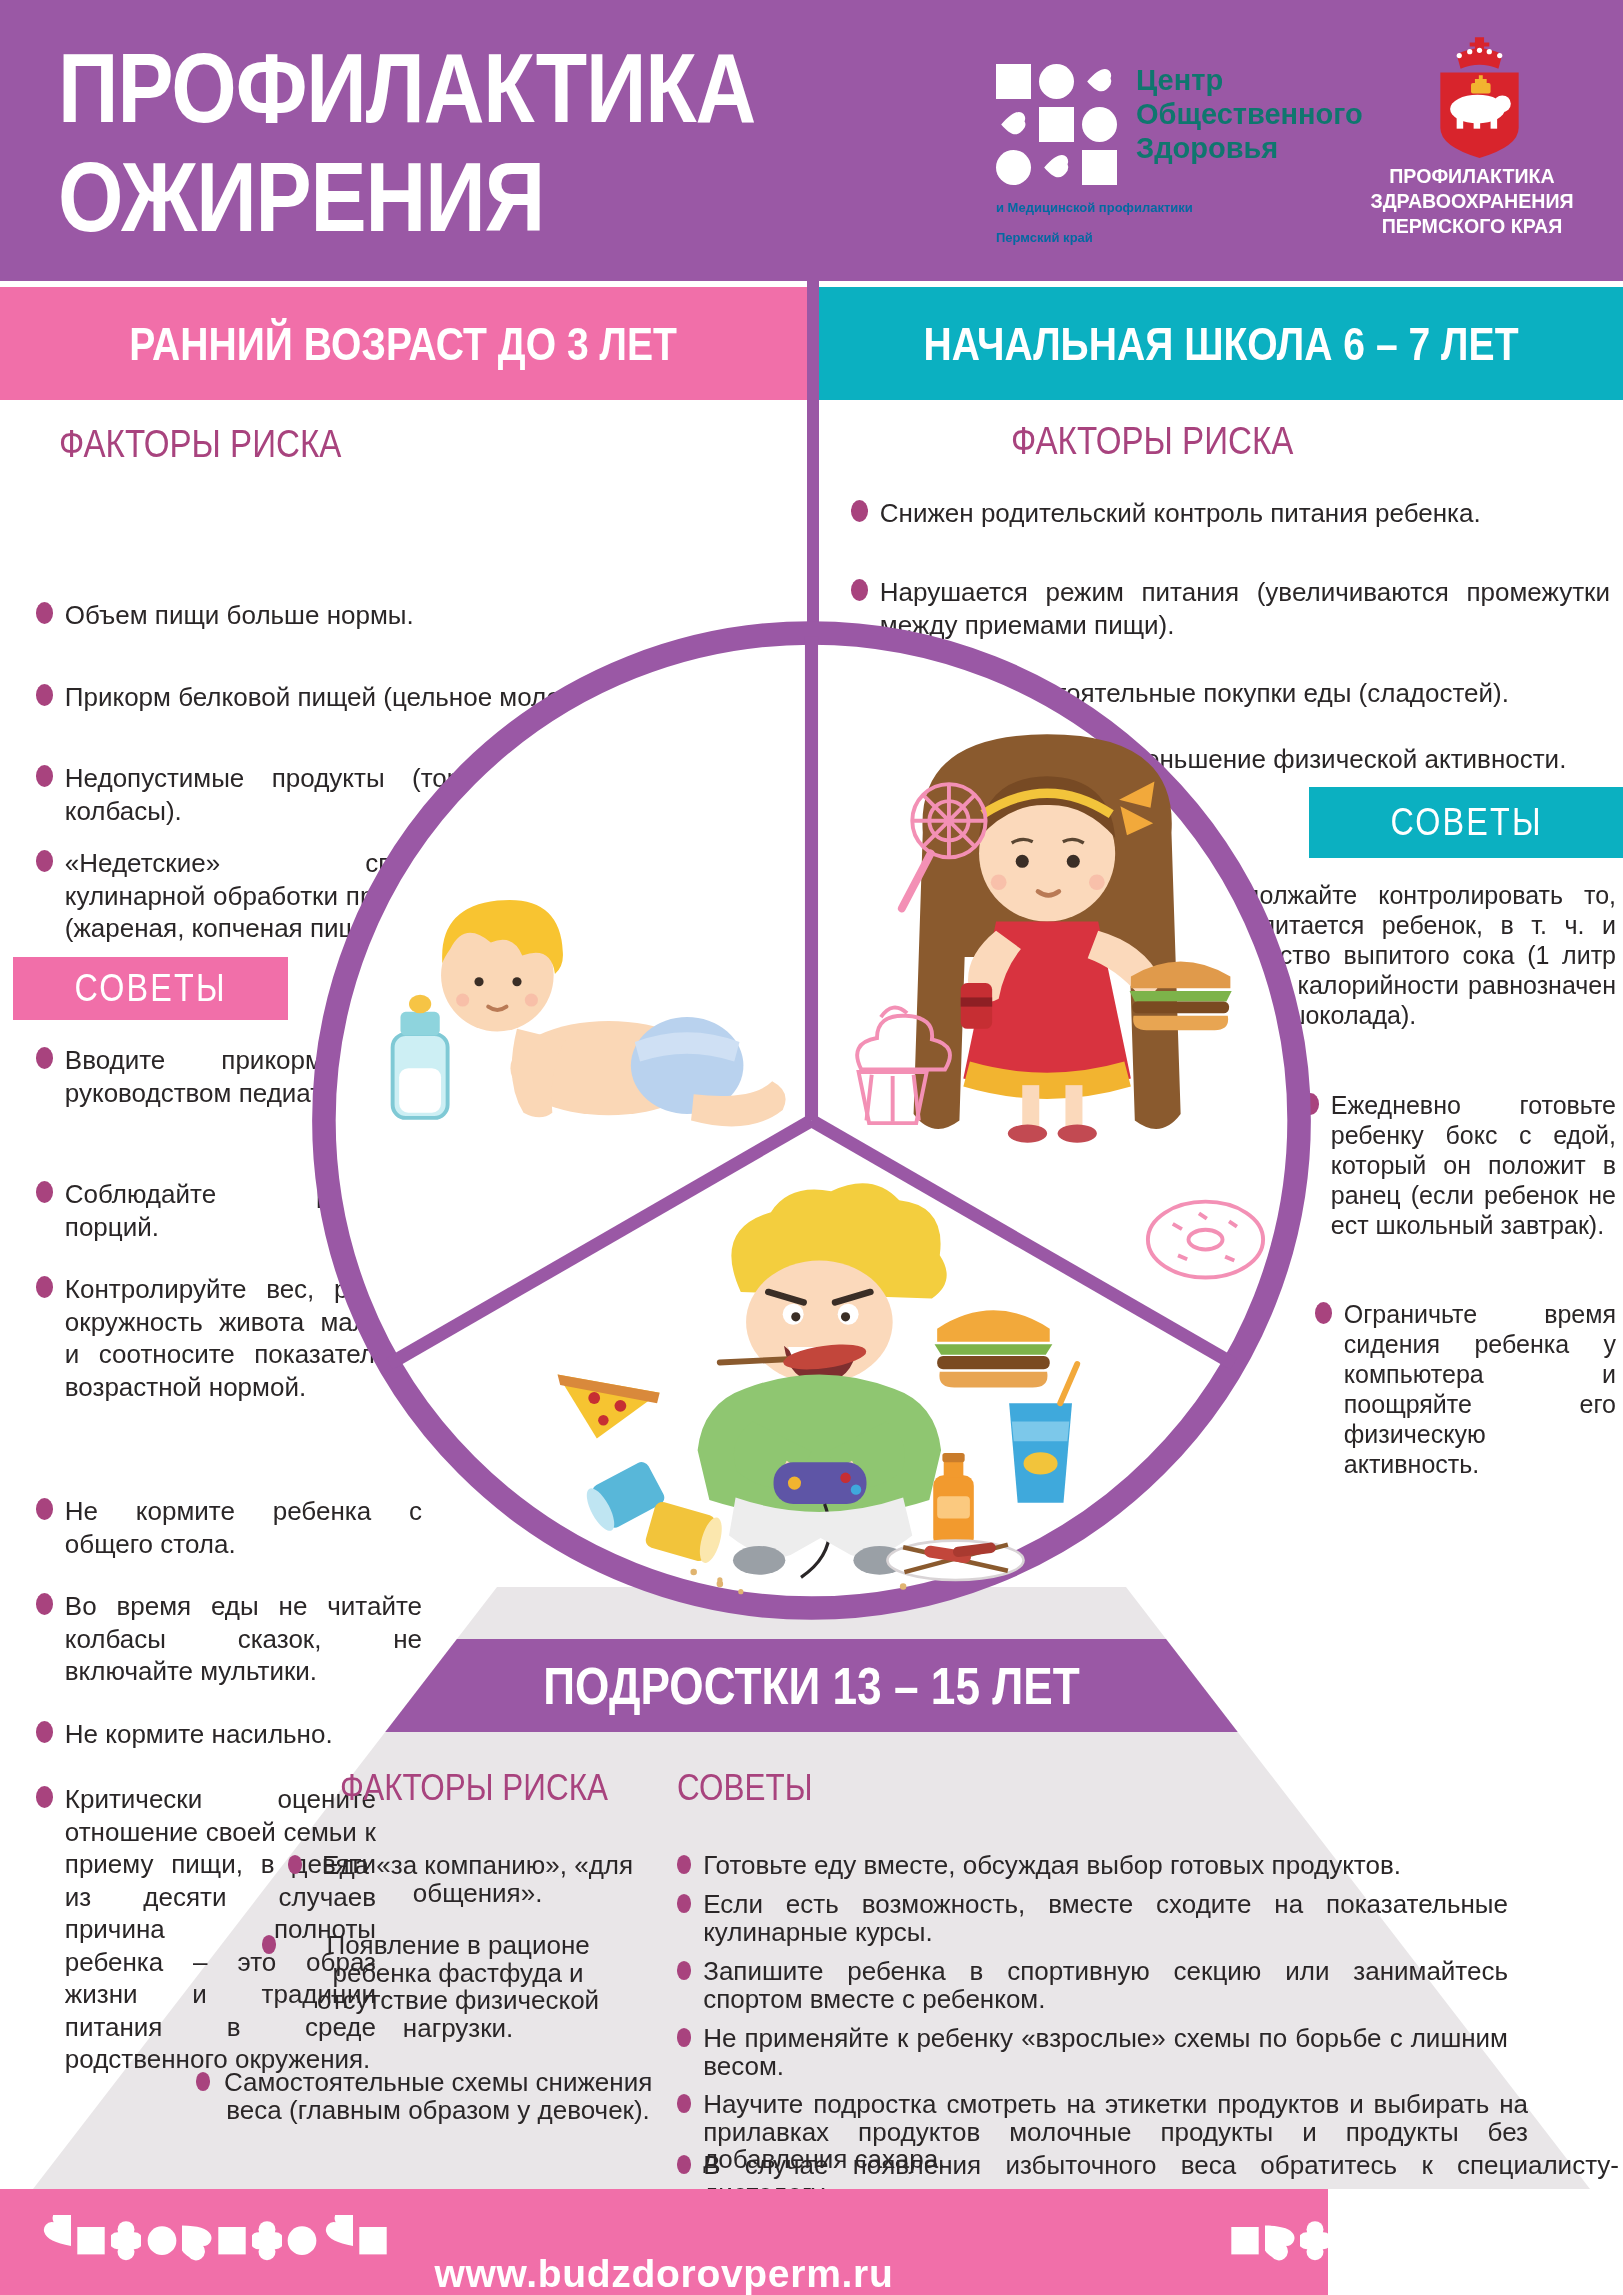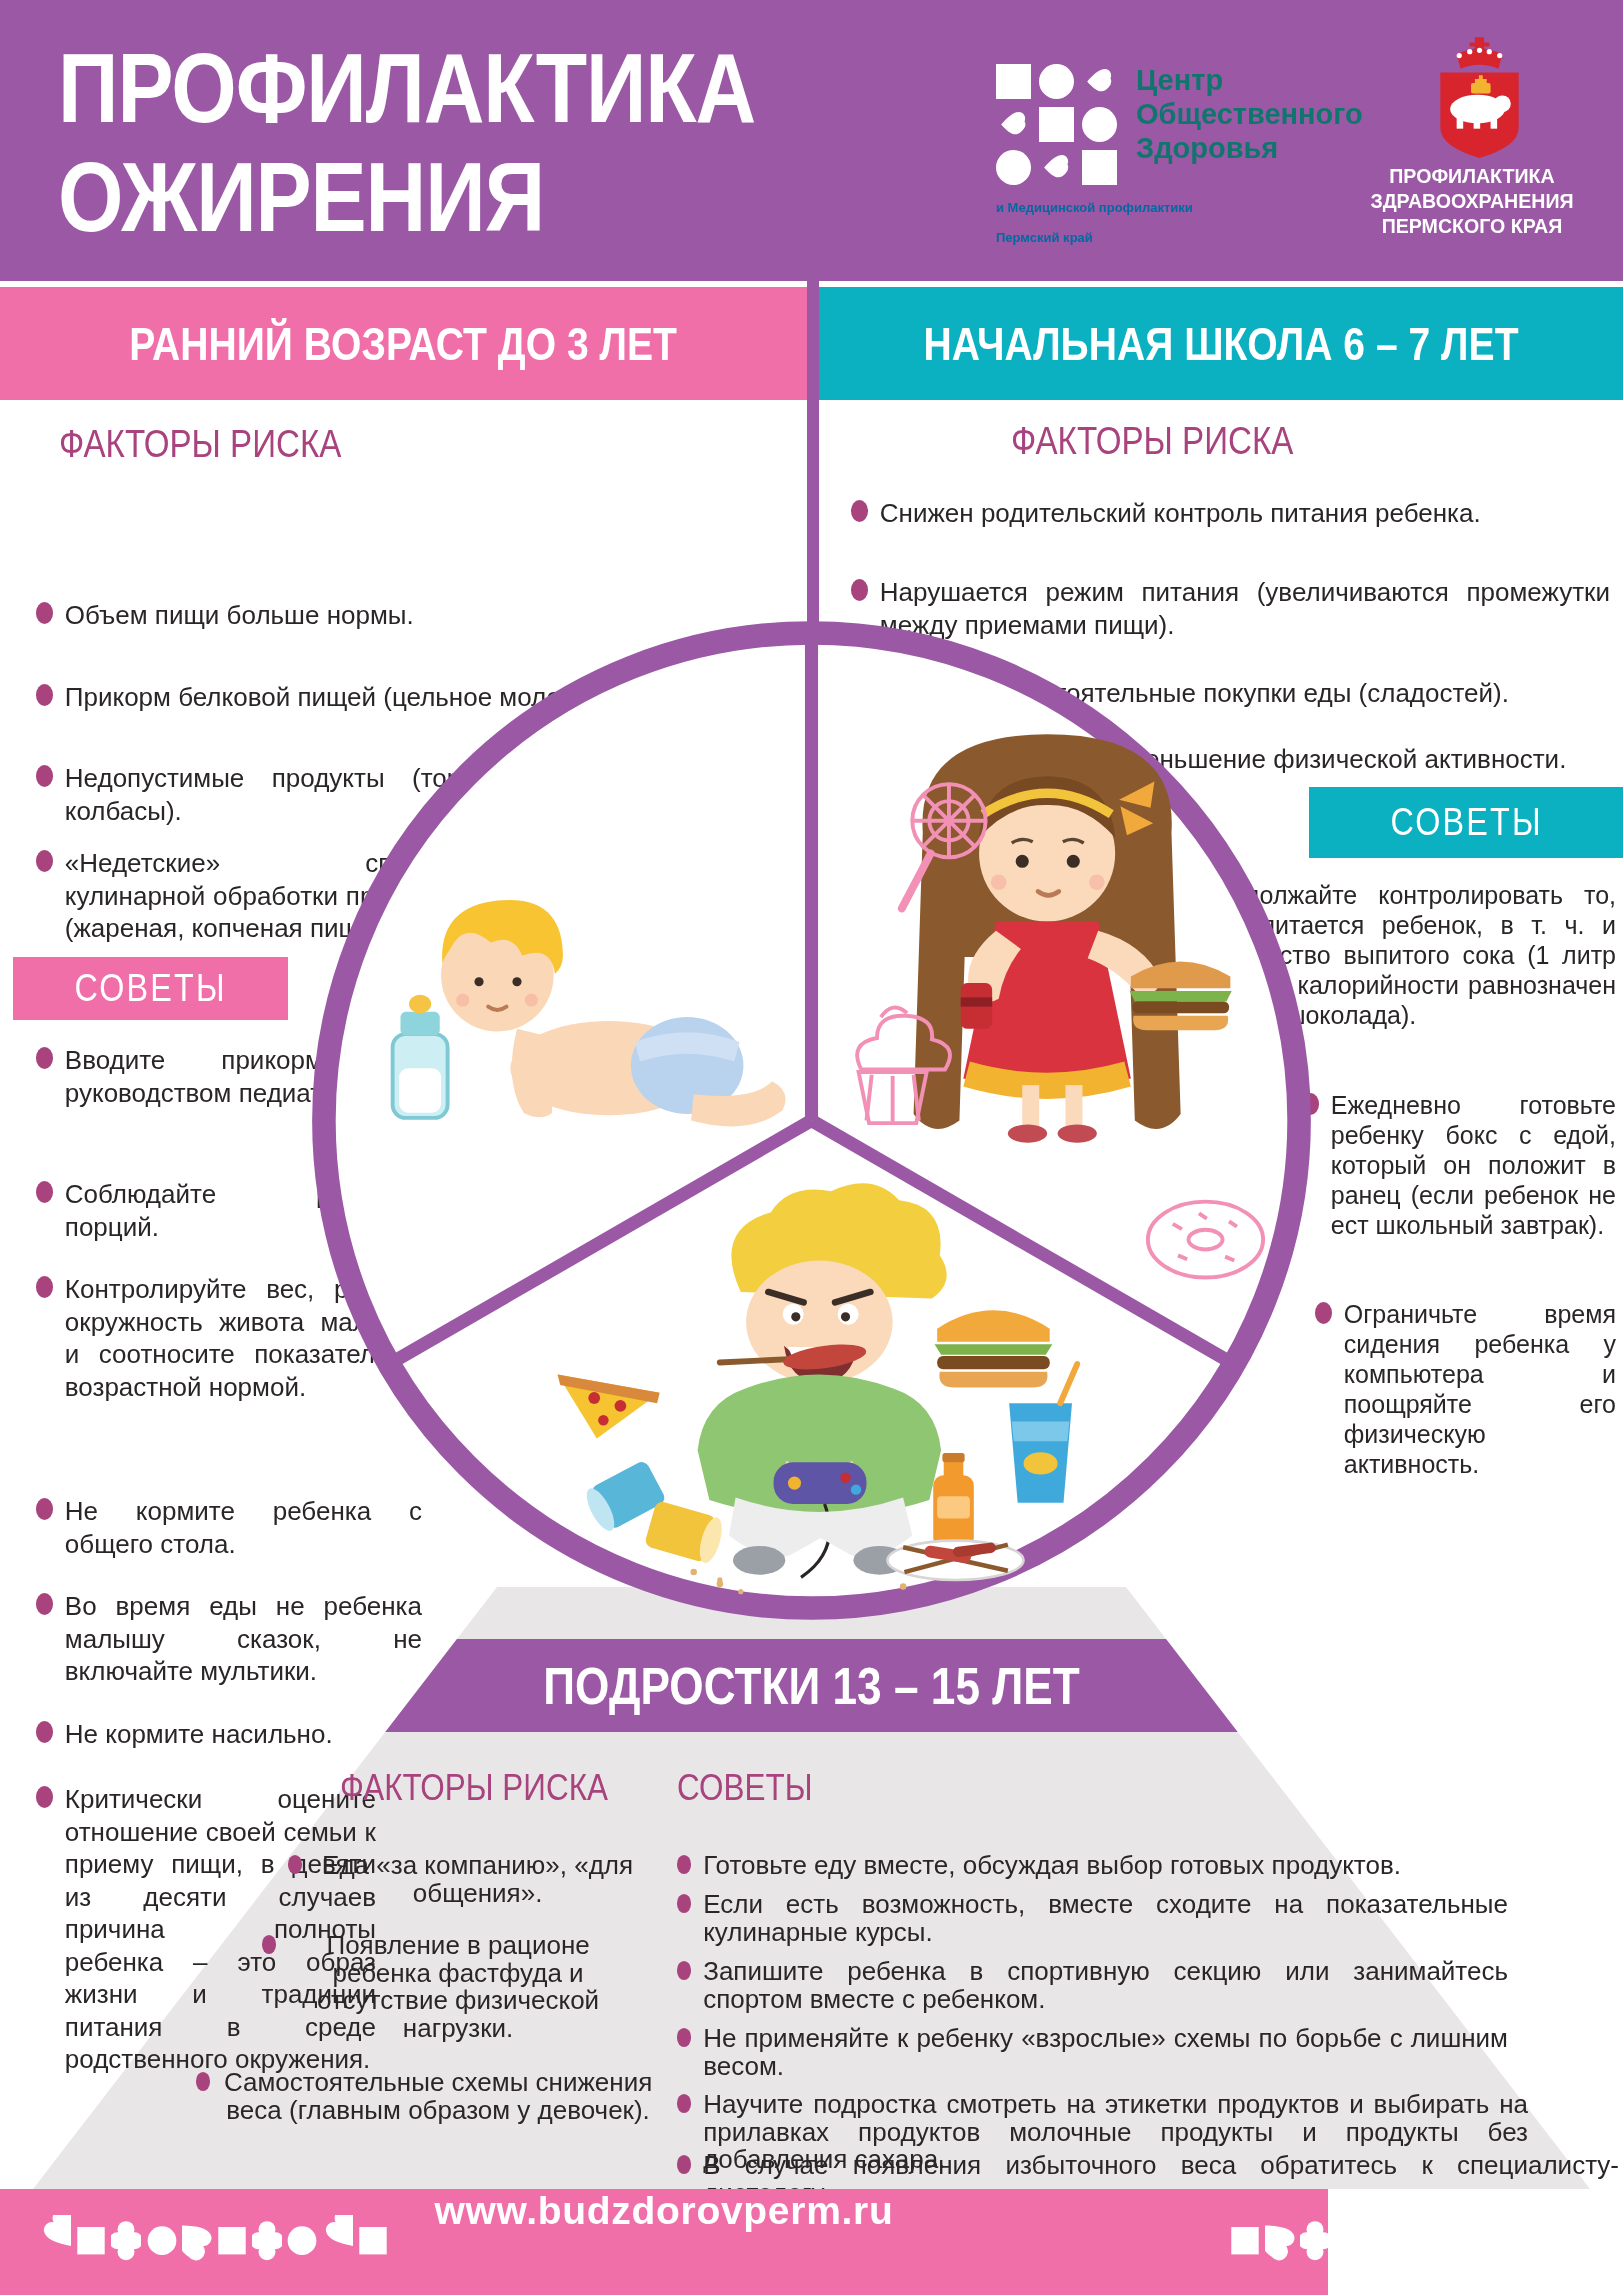--- a/index.html
+++ b/index.html
@@ -38,21 +38,21 @@
   .li p{margin:0;text-align:justify;text-align-last:left;font-size:26px;line-height:1.25}
   .li .dot{flex:0 0 auto;width:17px;height:21.6px;border-radius:50%;background:var(--mag);margin-top:3.3px}
   .li.small p{font-size:25px;line-height:30px}
   .li.bl p{font-size:26px;line-height:27.5px}
   .li.bl .dot{width:14.4px;height:18.3px;margin-top:3.3px}
   .li.center p{text-align:center;text-align-last:center}
   
   .trap{left:0;top:1587px;width:1623px;height:602px;clip-path:polygon(497px 0,1126px 0,1590px 602px,33px 602px);background:var(--gray)}
   .teenBand{position:absolute;left:0;top:52px;width:1623px;height:93px;background:var(--purple);display:flex;align-items:center;justify-content:center;color:#fff;font-weight:bold;font-size:52px}
   
-  .footer{left:0;top:2189px;width:1328px;height:107px;background:var(--pink);display:flex;align-items:flex-start;justify-content:center}
+  .footer{left:0;top:2189px;width:1328px;height:107px;background:var(--pink);display:flex;align-items:flex-end;justify-content:center}
   .url{color:#fff;font-size:39px;font-weight:bold;letter-spacing:0.7px}
   .shapes{position:absolute;top:2215px;display:flex;gap:5.2px;align-items:center}
   .shapes svg{display:block}
 </style>
 </head>
 <body>
 
 <div id="page">
 
   <div class="abs hdr"></div>
@@ -164,21 +164,21 @@
   <div class="li" style="left:36px;top:1273px;width:386px">
       <span class="dot"></span>
       <p>Контролируйте вес, рост и окружность живота малыша и соотносите показатели с возрастной нормой.</p>
     </div>
   <div class="li" style="left:36px;top:1495px;width:386px">
       <span class="dot"></span>
       <p>Не кормите ребенка с общего стола.</p>
     </div>
   <div class="li" style="left:36px;top:1590px;width:386px">
       <span class="dot"></span>
-      <p>Во время еды не ребенка малышу сказок, не включайте мультики.</p>
+      <p>Во время еды не читайте колбасы сказок, не включайте мультики.</p>
     </div>
   <div class="li" style="left:36px;top:1718px;width:386px">
       <span class="dot"></span>
       <p>Не кормите насильно.</p>
     </div>
   <div class="li" style="left:36px;top:1783px;width:340px">
       <span class="dot"></span>
       <p>Критически оцените отношение своей семьи к приему пищи, в девяти из десяти случаев причина полноты ребенка – это образ жизни и традиции питания в среде родственного окружения.</p>
     </div>
 

